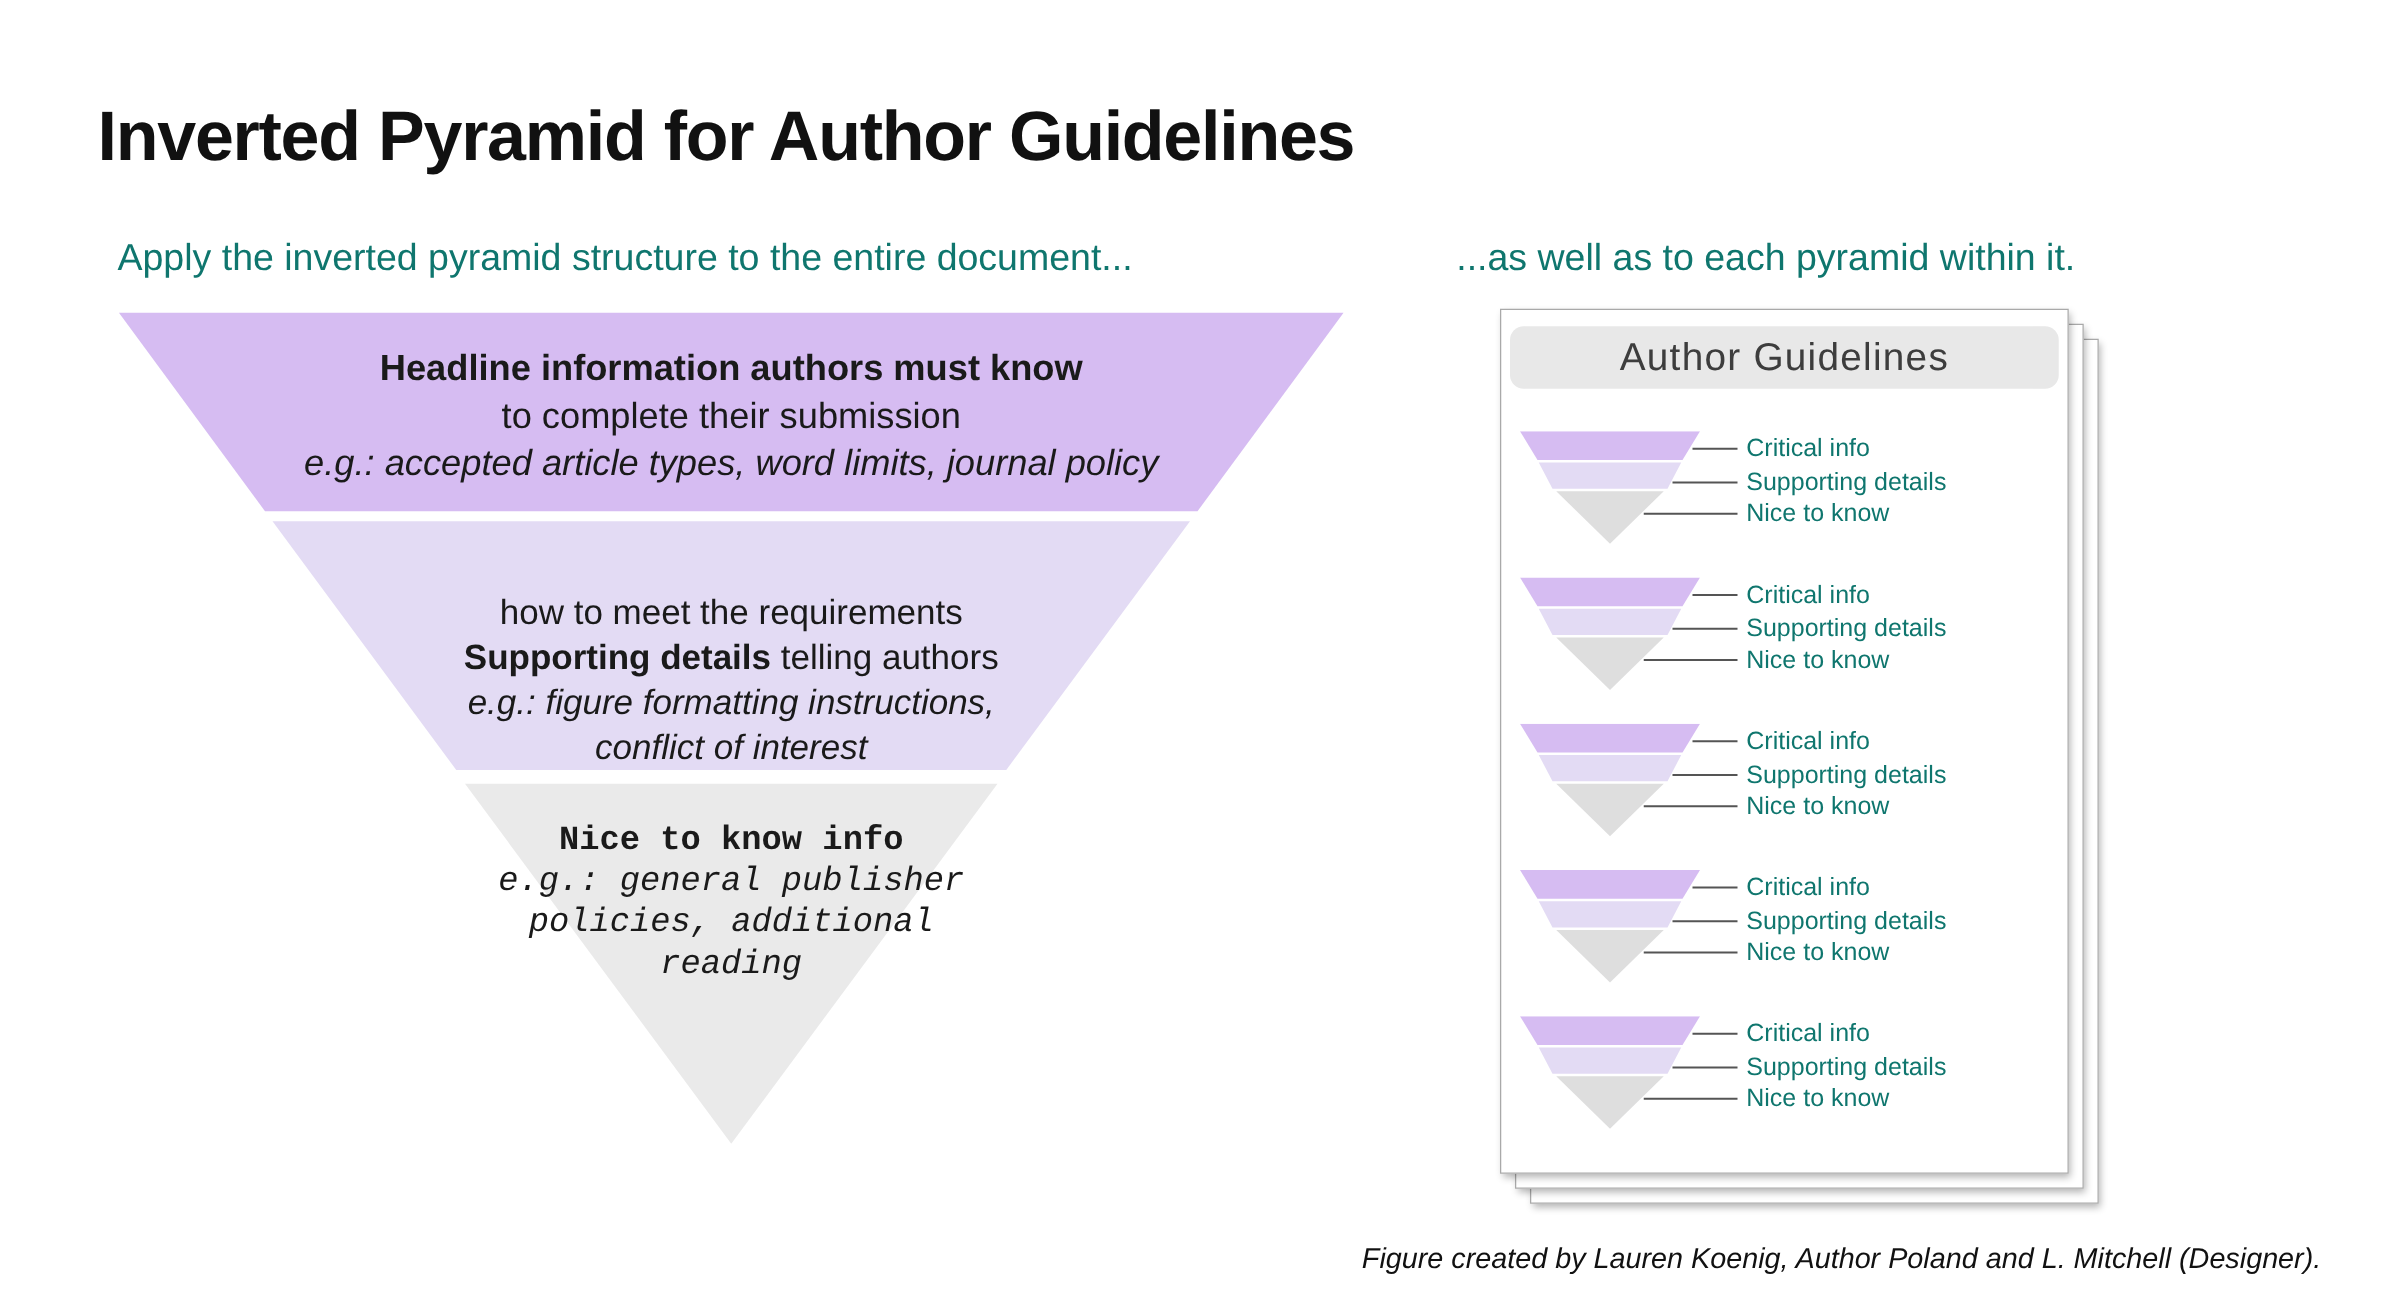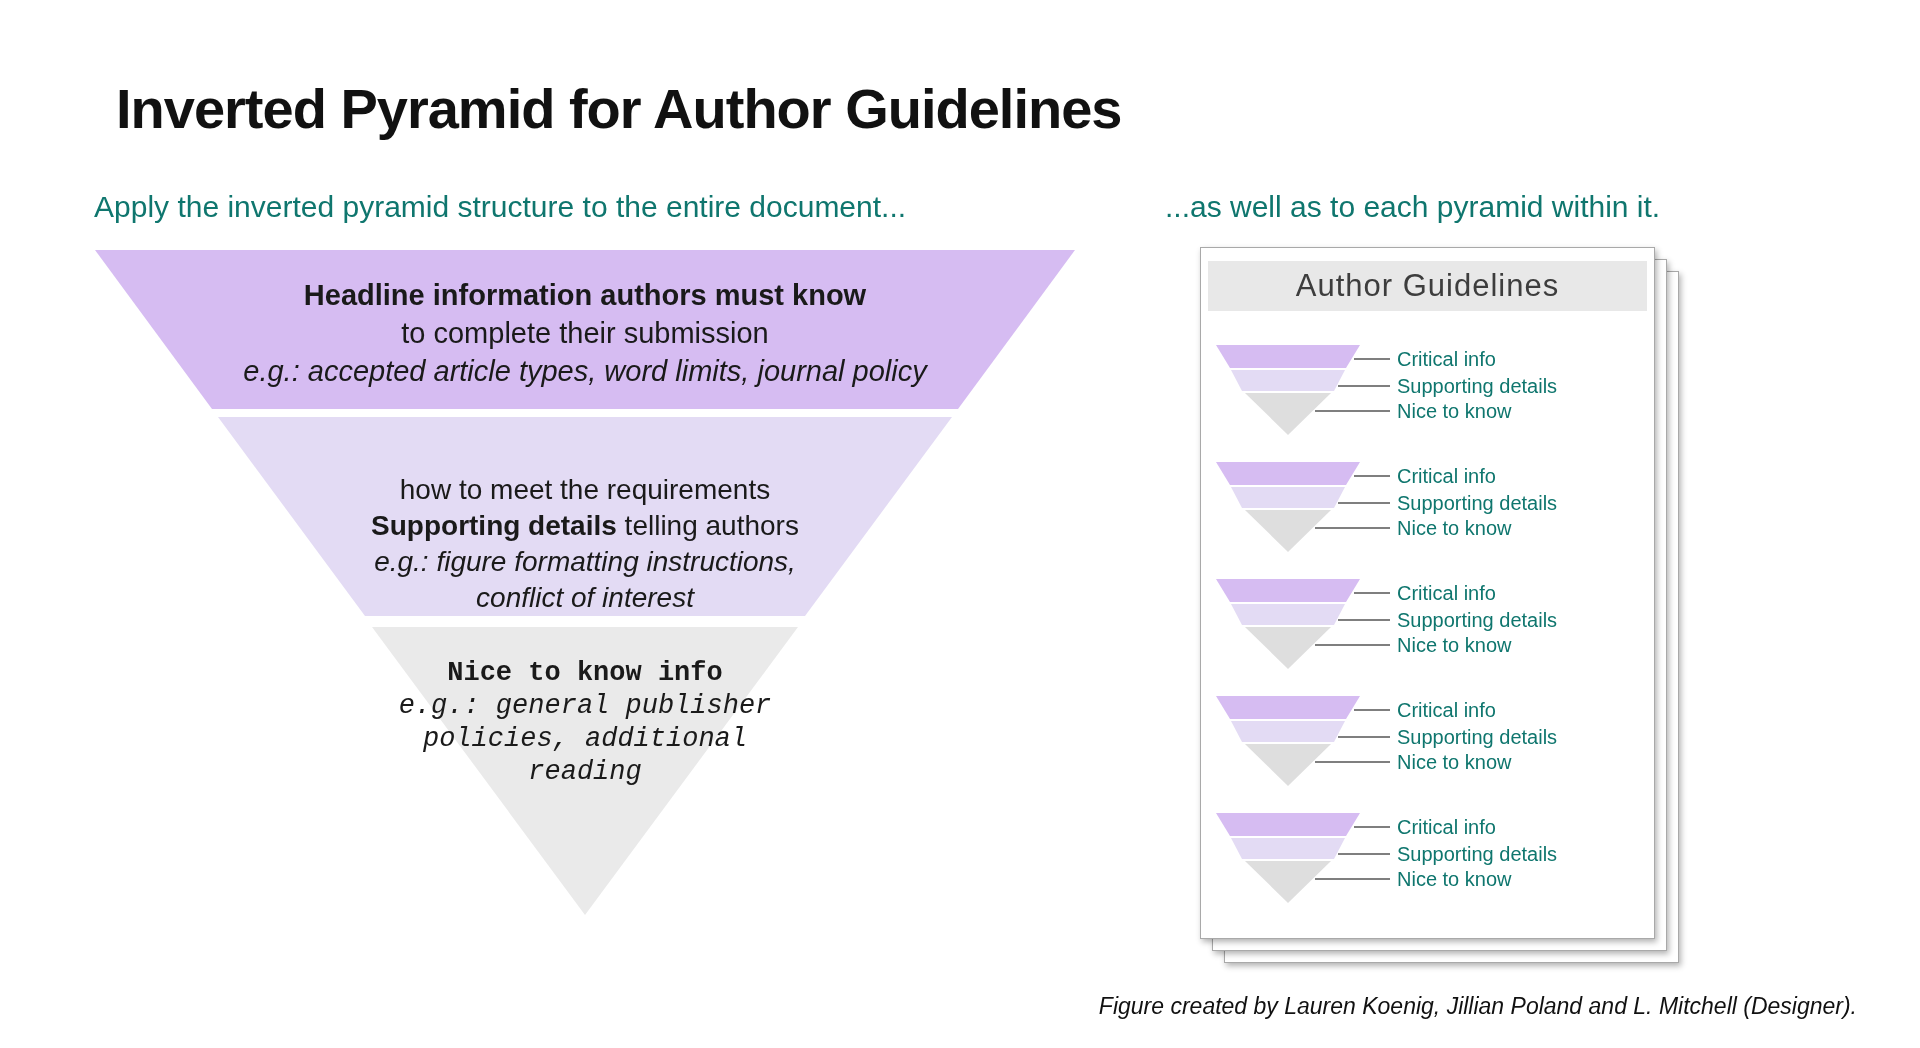--- a/index.html
+++ b/index.html
@@ -7,21 +7,21 @@
     position:relative;
     width:1920px;height:1048px;
     background:#ffffff;
     overflow:hidden;
     font-family:"Liberation Sans",sans-serif;
     color:#1a1a1a;
   }
   .title{
     position:absolute;left:78px;top:76px;
     font-size:56px;font-weight:bold;letter-spacing:-1px;
-    color:#111;white-space:nowrap;margin-left:38px;
+    color:#111;white-space:nowrap;
   }
   .caption{
     position:absolute;top:190px;
     font-size:30px;color:#0f766e;white-space:nowrap;
   }
   .caption.left{left:94px;}
   .caption.right{left:1165px;}
 
   
   .big-pyramid{position:absolute;left:95px;top:250px;width:980px;height:665px;}
@@ -41,21 +41,21 @@
     box-shadow:2px 3px 6px rgba(0,0,0,0.30);
     box-sizing:border-box;
   }
   .page-back2{left:1224px;top:271px;}
   .page-back1{left:1212px;top:259px;}
   .page-main{left:1200px;top:247px;}
   .doc-banner{
     position:absolute;left:7px;right:7px;top:13px;height:50px;
     background:#e8e8e8;
     display:flex;align-items:center;justify-content:center;
-    font-size:31px;font-weight:300;letter-spacing:1px;color:#3d3d3d;
+    font-size:31px;font-weight:300;letter-spacing:1px;color:#3d3d3d;border-radius:11px;
   }
   .sections{position:absolute;left:13px;top:97px;width:430px;}
   .section{position:relative;height:117px;width:430px;}
   .section svg{position:absolute;left:0;top:0;}
   .conn{stroke:#555555;stroke-width:1.5;}
   .mlabel{
     position:absolute;left:183px;
     font-size:20px;line-height:22px;color:#0f766e;white-space:nowrap;
   }
   .m1{top:3px;} .m2{top:30px;} .m3{top:55px;}
@@ -175,15 +175,15 @@
           <line class="conn" x1="101" y1="66" x2="176" y2="66"></line>
         </svg>
         <span class="mlabel m1">Critical info</span>
         <span class="mlabel m2">Supporting details</span>
         <span class="mlabel m3">Nice to know</span>
       </div>
 
     </div>
   </div>
 
-  <div class="attribution">Figure created by Lauren Koenig, Jillian Poland and L. Mitchell (Designer).</div>
+  <div class="attribution">Figure created by Lauren Koenig, Author Poland and L. Mitchell (Designer).</div>
 
 </div>
 
 </body></html>

